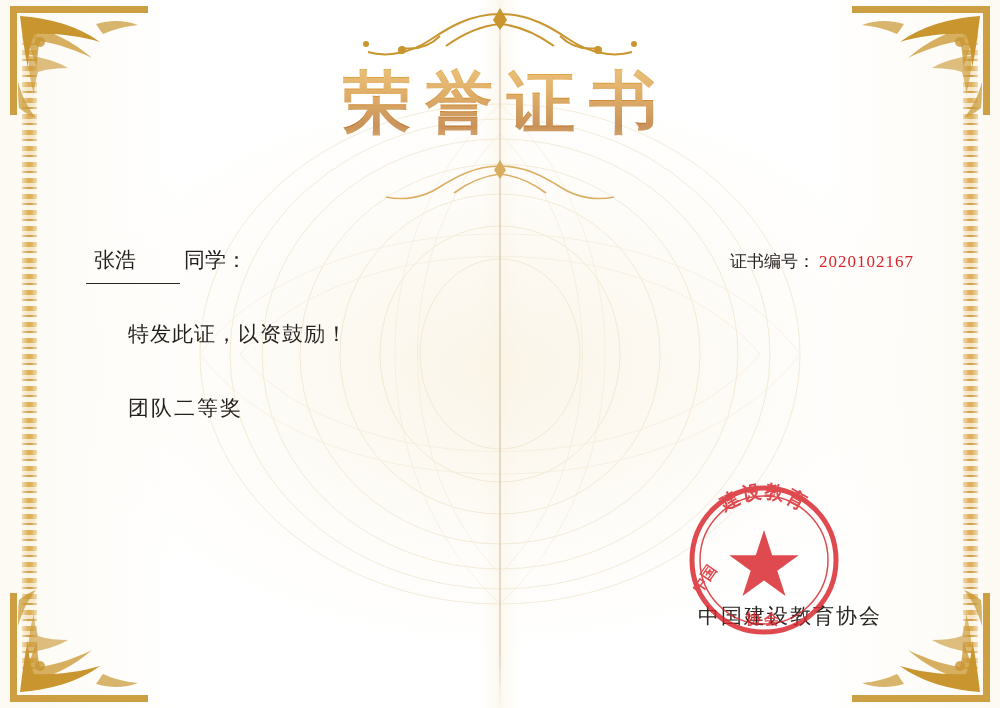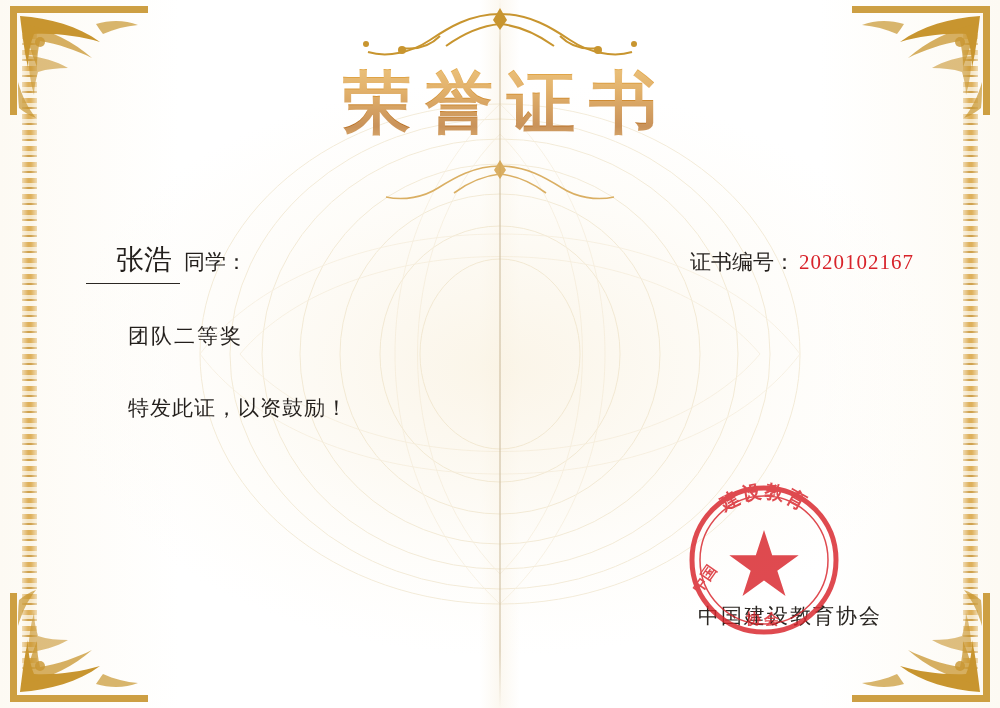--- a/index.html
+++ b/index.html
@@ -136,27 +136,27 @@
 
   .row-name {
     display: flex;
     align-items: baseline;
     justify-content: space-between;
   }
   .name-group { display: flex; align-items: baseline; }
   .blank {
     display: inline-block;
     border-bottom: 1px solid #2b2723;
-    text-align: right;
+    text-align: left;
     padding: 0 8px 1px 8px;
-    font-size: 28px;
+    font-size: 21px;
   }
   .blank.name { min-width: 78px; margin-right: 4px; }
   .cert-no {
-    font-size: 21px;
+    font-size: 17px;
     white-space: nowrap;
     text-align: center;
   }
   .cert-no .value {
     color: #d8232a;
     letter-spacing: 1px;
     margin-left: 4px;
     font-family: "Liberation Serif", "DejaVu Serif", serif;
   }
 
@@ -326,23 +326,23 @@
       <div class="name-group">
         <span class="blank name">张浩</span>
         <span>同学：</span>
       </div>
       <div class="cert-no">
         <span>证书编号：</span><span class="value">2020102167</span>
       </div>
     </div>
 
 
+    <div class="line closing">特发此证，以资鼓励！</div>
+
     <div class="line award">团队二等奖</div>
-
-    <div class="line closing">特发此证，以资鼓励！</div>
   </div>
 
   <div class="signature">
     <div>中国建设教育协会</div>
   </div>
 
   <div class="seal">
     <svg viewBox="0 0 172 172" xmlns="http://www.w3.org/2000/svg">
       <defs>
         <path id="sealArc" d="M 86 86 m -62 0 a 62 62 0 1 1 124 0" fill="none"></path>

